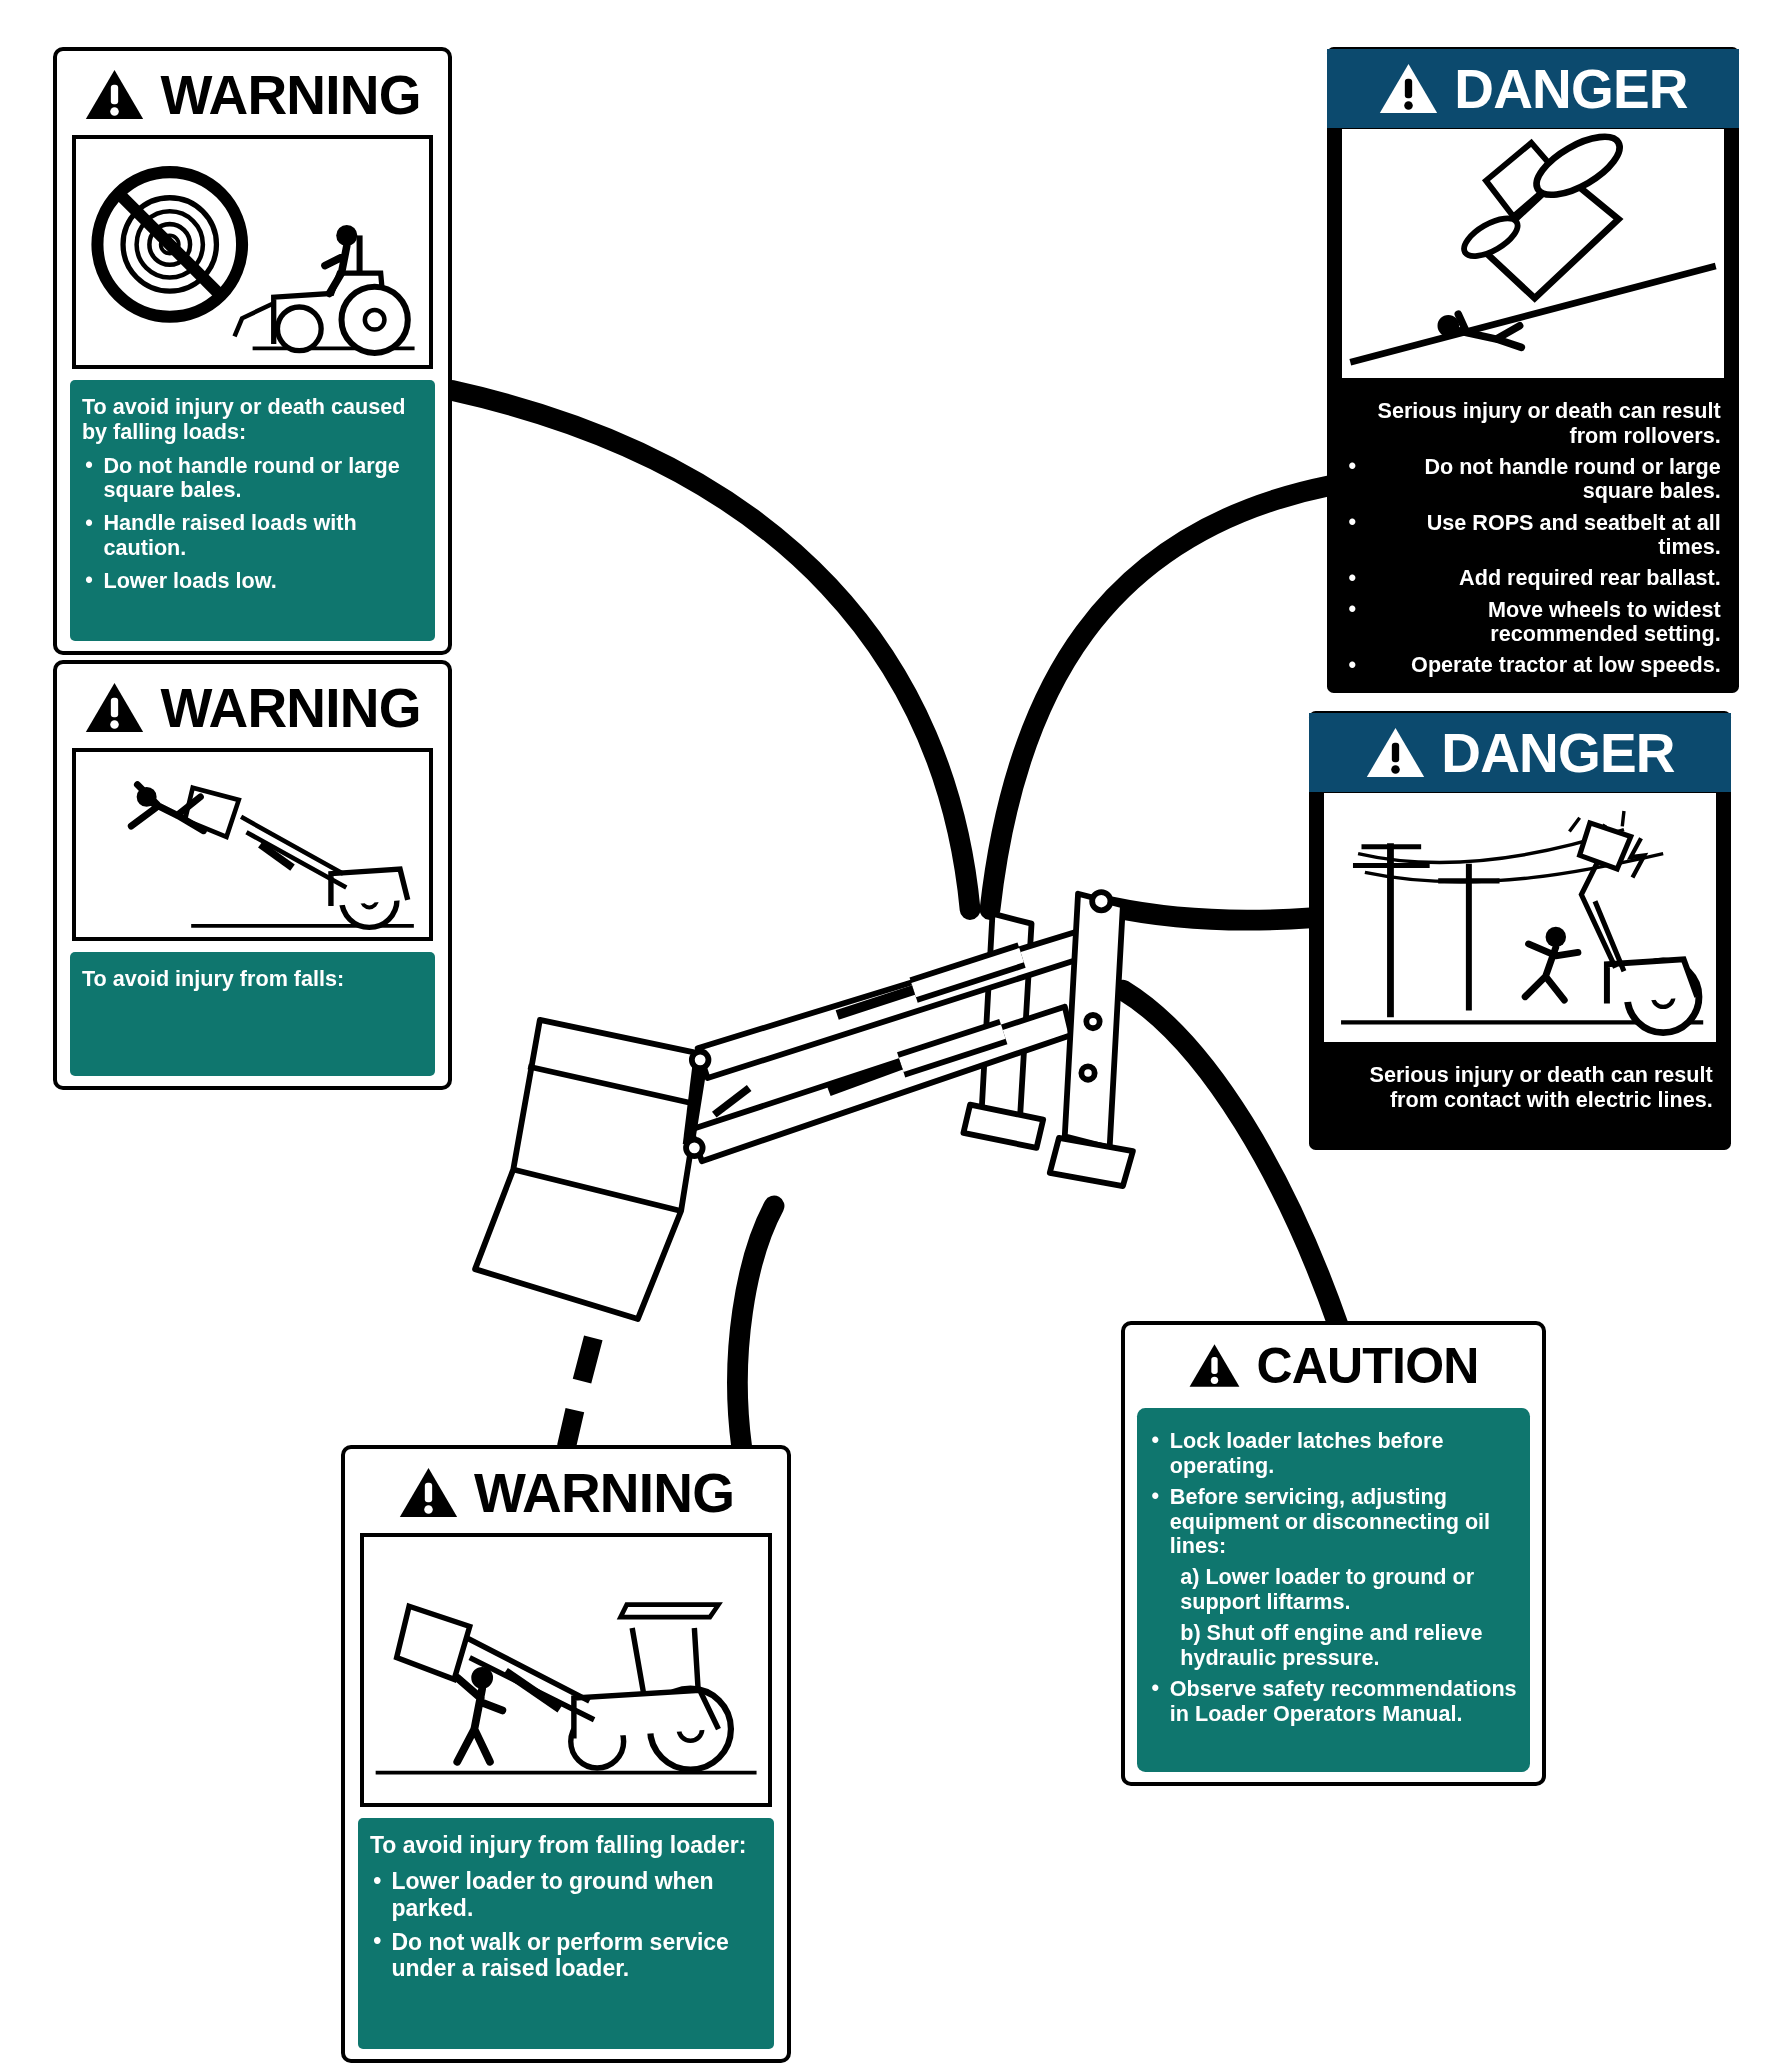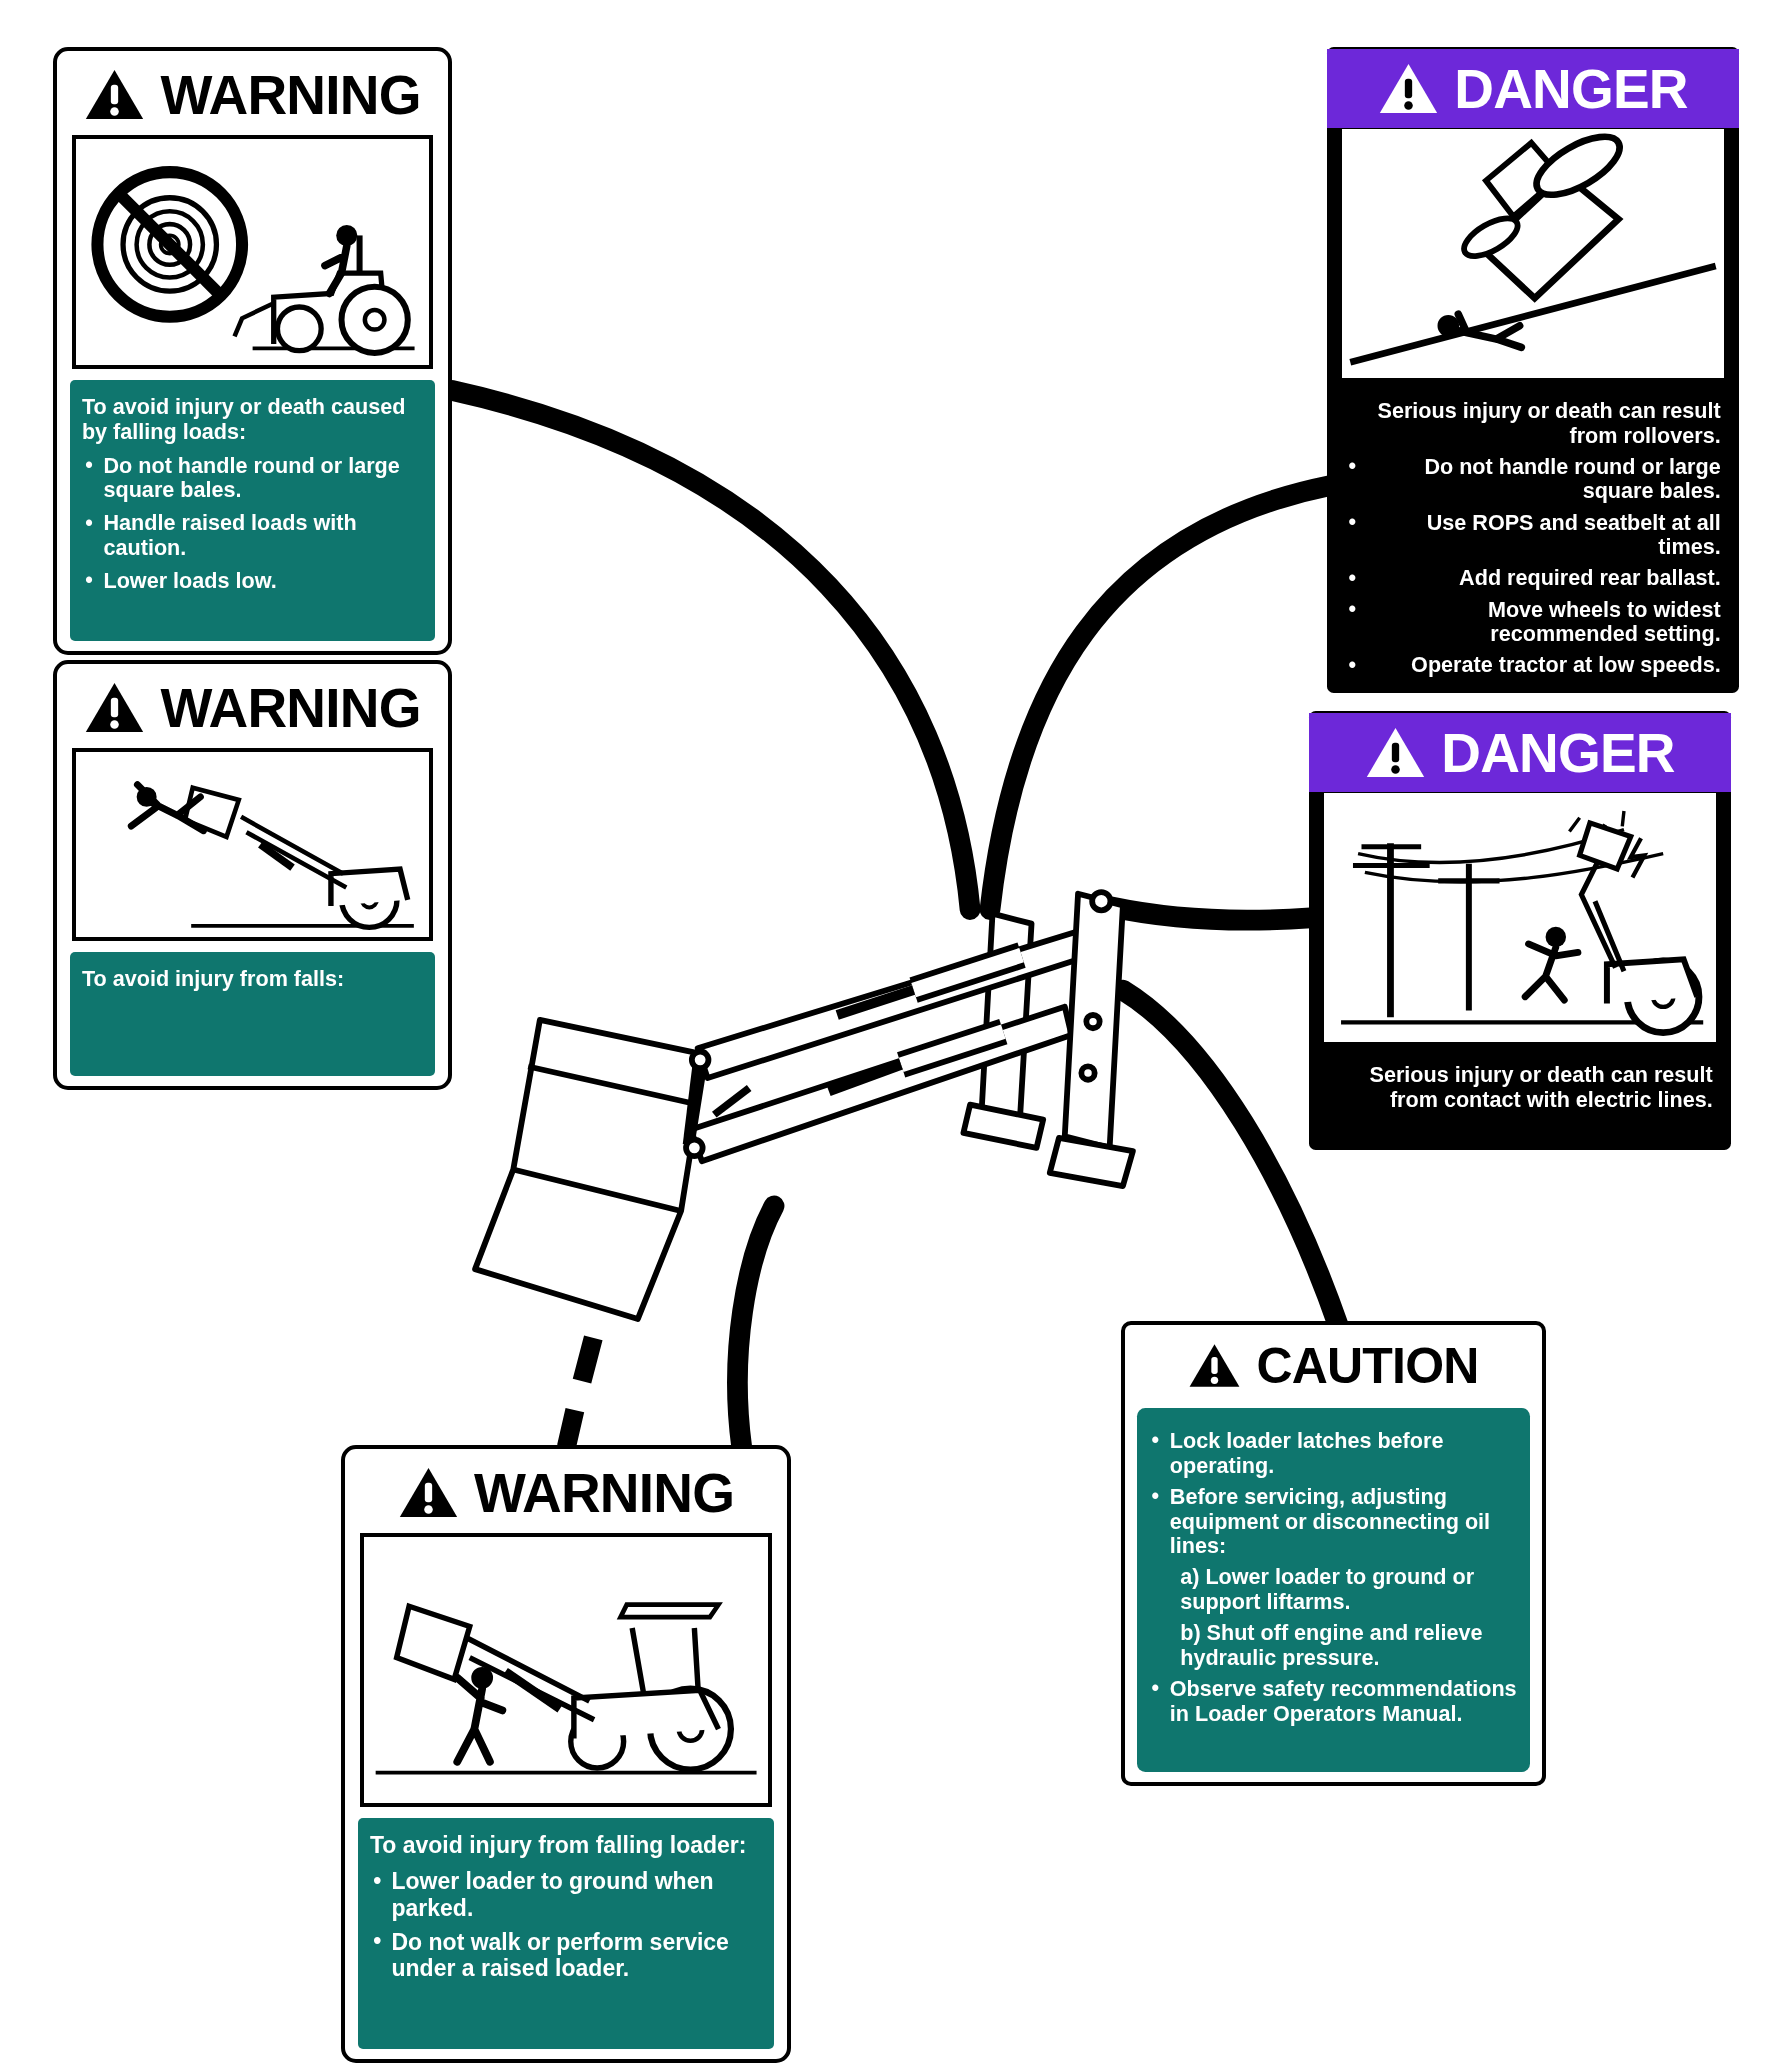--- a/index.html
+++ b/index.html
@@ -3,28 +3,28 @@
 <meta charset="utf-8">
 <style>
   * { margin:0; padding:0; box-sizing:border-box; }
   html,body { background:#ffffff; }
   body { font-family:"Liberation Sans", sans-serif; }
   .canvas { position:relative; width:1789px; height:2064px; background:#fff; overflow:hidden; }
 
   .wires { position:absolute; left:0; top:0; width:1789px; height:2064px; z-index:1; }
 
   .plate { position:absolute; z-index:2; display:flex; flex-direction:column; }
-  .plate.light { background:#fff; border:4.2px solid #000; border-radius:15px; padding:3.3px 8.3px 8.3px; }
+  .plate.light { background:#fff; border:4.2px solid #000; border-radius:10px; padding:3.3px 8.3px 8.3px; }
   .plate.dark  { background:#000; border-radius:6.6px; padding:1.7px 0 10px; color:#fff; }
 
   .hdr { display:flex; align-items:center; justify-content:center; gap:15px; padding:8.3px 3.3px 6.6px; }
   .hdr .tri { width:61px; height:55px; flex:0 0 auto; }
   .hdr-text { font-weight:bold; font-size:55px; letter-spacing:-0.8px; color:#000; white-space:nowrap; }
   .dark .hdr-text { color:#fff; }
-  .hdr.on-dark { background:#6d28d9; }
+  .hdr.on-dark { background:#0c4a6e; }
   .hdr.small .hdr-text { font-size:50px; }
 
   .pic { background:#fff; border:4.2px solid #000; margin:1.7px 6.6px 0; display:flex; align-items:center; justify-content:center; overflow:hidden; }
   .dark .pic { margin:1.7px 15px 0; border:none; }
   .pic svg { width:100%; height:100%; }
 
   .txt { background:#0f766e; color:#fff; margin:11.6px 5px 1.7px; border-radius:5px; padding:13.3px 11.6px; flex:1; }
   .dark .txt { background:#000; margin:8.3px 0 0; padding:11.6px 18.3px 3.3px;text-align:right; }
   .intro { font-weight:bold; font-size:21.6px; line-height:1.16; }
   .big .intro, .big .b { font-size:23px; }

